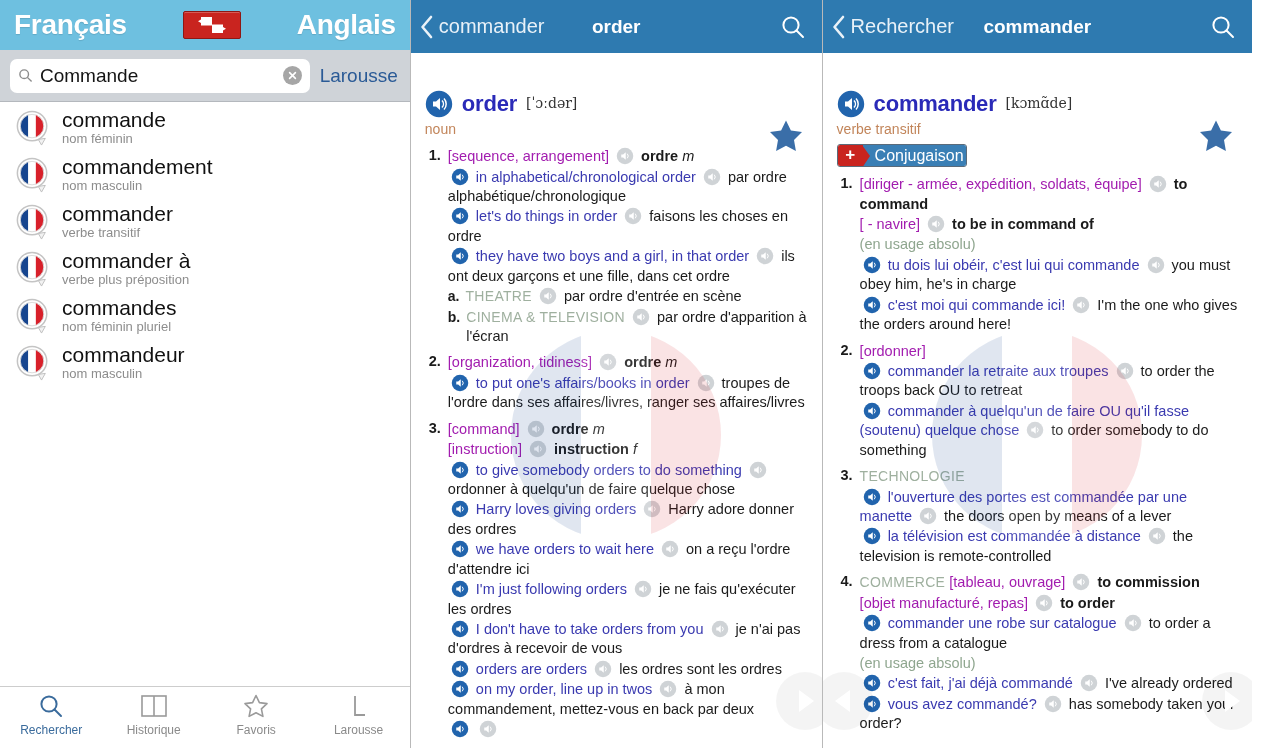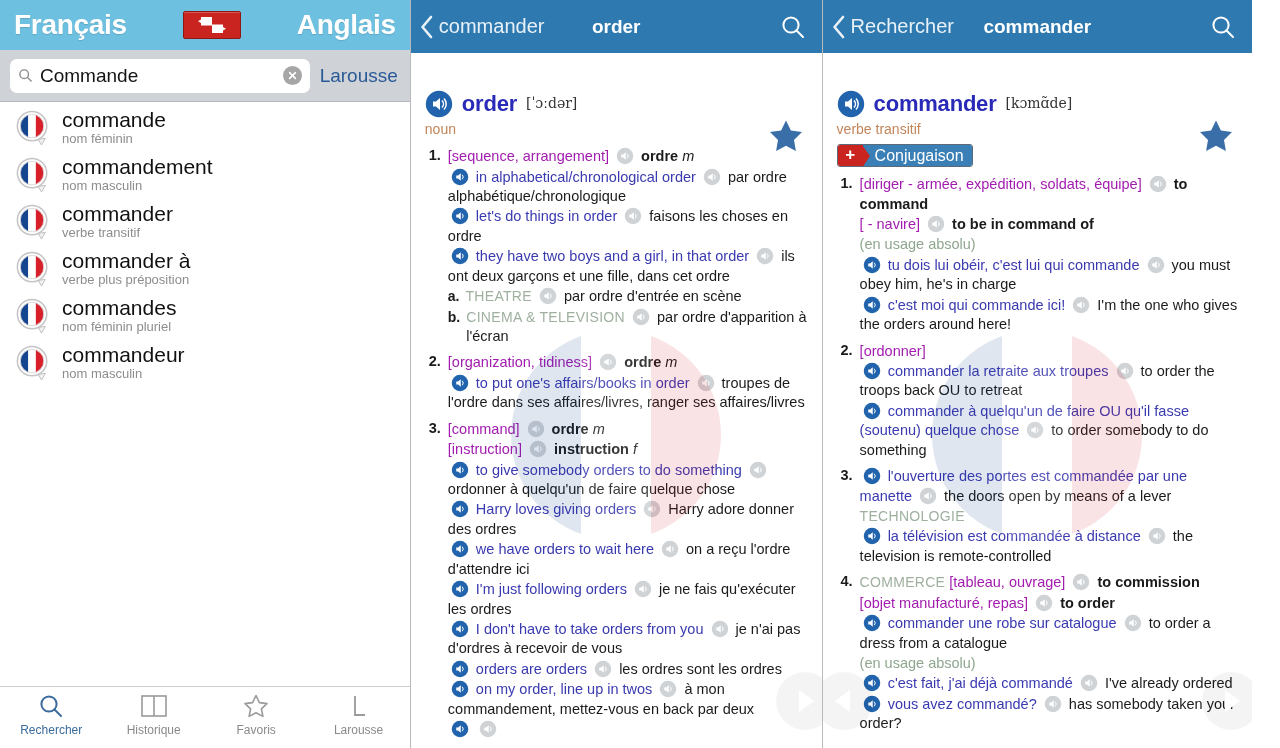--- a/index.html
+++ b/index.html
@@ -77,21 +77,21 @@
   .pos-label { color:#c2855a; font-size: 14px; margin-top: 2px; }
 
   .conj-btn { display:inline-flex; align-items:stretch; height:23px; margin-top:5px;
               border:1px solid #5b6b7a; border-radius:3px; overflow:hidden; }
   .conj-plus { background:#c9241f; color:#fff; width:25px; display:flex;
                align-items:center; justify-content:center; font-size:17px;
                font-weight:700; position:relative; }
   .conj-plus::after { content:""; position:absolute; right:-7px; top:0; width:0; height:0;
                       border-top: 11px solid transparent; border-bottom: 12px solid transparent;
                       border-left: 8px solid #c9241f; }
-  .conj-txt { background:#3a7fb5; color:#fff; font-size:16px; padding: 0 8px 0 12px;
+  .conj-txt { background:#3a7fb5; color:#fff; font-size:16px; padding: 0 2px 0 12px;
               display:flex; align-items:center; }
 
   .senses { margin-top: 7px; }
   .sense { display:flex; gap: 7px; margin-top: 6px; }
   .sense-num { font-weight:700; font-size:14.5px; min-width: 16px; text-align:right; flex:none; }
   .sense-body { flex:1; }
   .sub { display:flex; gap:6px; margin-top:1px; }
   .sub-letter { font-weight:700; font-size:14px; flex:none; }
 
   .ctx { color:#a21caf; }
@@ -736,35 +736,35 @@
                 </svg>
               <span class="ex-tgt">to order somebody to do something</span>
             </div>
           </div>
         </div>
 
         <div class="sense">
           <span class="sense-num">3.</span>
           <div class="sense-body">
             <div class="line">
+              <span class="domain">TECHNOLOGIE</span>
+            </div>
+            <div class="line">
               <svg class="spk" width="18" height="18" viewBox="0 0 24 24">
                   <circle cx="12" cy="12" r="11" fill="#2164ad"></circle>
                   <path d="M7 10 L9.5 10 L13 7 L13 17 L9.5 14 L7 14 Z" fill="#fff"></path>
                   <path d="M15 9 A4.4 4.4 0 0 1 15 15" fill="none" stroke="#fff" stroke-width="1.3"></path>
                 </svg>
               <span class="ex-src">l'ouverture des portes est commandée par une manette</span>
               <svg class="spk" width="18" height="18" viewBox="0 0 24 24">
                   <circle cx="12" cy="12" r="11" fill="#cfd3d6"></circle>
                   <path d="M7 10 L9.5 10 L13 7 L13 17 L9.5 14 L7 14 Z" fill="#fff"></path>
                   <path d="M15 9 A4.4 4.4 0 0 1 15 15" fill="none" stroke="#fff" stroke-width="1.3"></path>
                 </svg>
               <span class="ex-tgt">the doors open by means of a lever</span>
-            </div>
-            <div class="line">
-              <span class="domain">TECHNOLOGIE</span>
             </div>
             <div class="line">
               <svg class="spk" width="18" height="18" viewBox="0 0 24 24">
                   <circle cx="12" cy="12" r="11" fill="#2164ad"></circle>
                   <path d="M7 10 L9.5 10 L13 7 L13 17 L9.5 14 L7 14 Z" fill="#fff"></path>
                   <path d="M15 9 A4.4 4.4 0 0 1 15 15" fill="none" stroke="#fff" stroke-width="1.3"></path>
                 </svg>
               <span class="ex-src">la télévision est commandée à distance</span>
               <svg class="spk" width="18" height="18" viewBox="0 0 24 24">
                   <circle cx="12" cy="12" r="11" fill="#cfd3d6"></circle>

